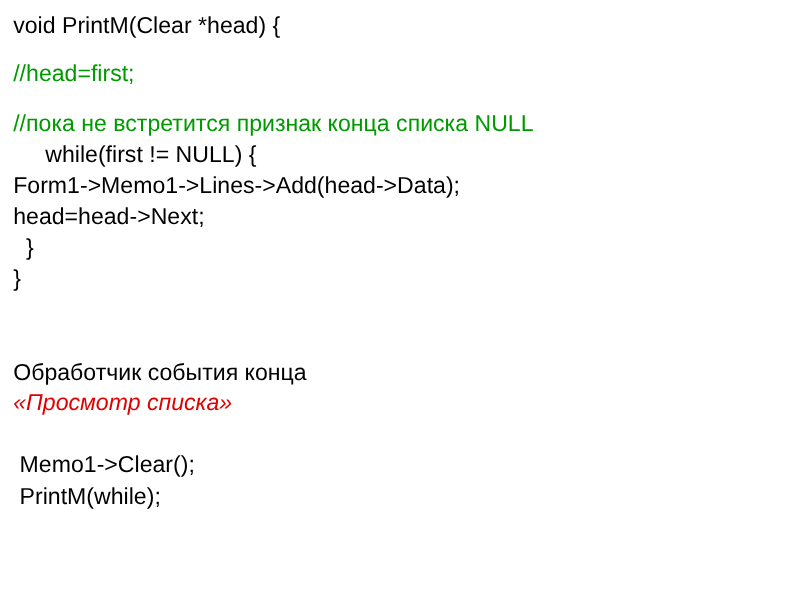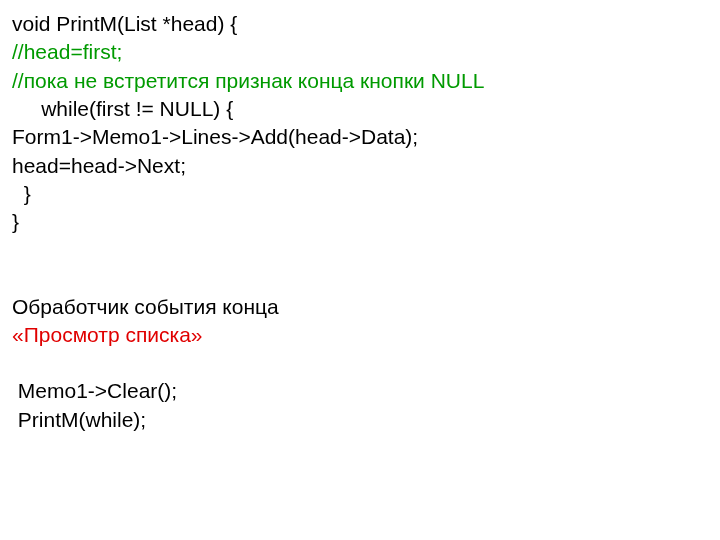--- a/index.html
+++ b/index.html
@@ -12,37 +12,39 @@
       background: #fff;
       width: 720px;
       height: 540px;
       box-sizing: border-box;
     }
     .line {
       white-space: pre;
     }
     .comment {
       color: #009a00;
+      margin-top: 16px;
     }
     .red {
       color: #e00000;
+      font-style: italic;
     }
     .spacer {
       height: 28px;
     }
     .spacer2 {
       height: 28px;
     }
   </style>
 </head>
 <body>
 
-<div class="line">void PrintM(List *head) {</div>
+<div class="line">void PrintM(Clear *head) {</div>
 <div class="line comment">//head=first;</div>
-<div class="line comment">//пока не встретится признак конца кнопки NULL</div>
+<div class="line comment">//пока не встретится признак конца списка NULL</div>
 <div class="line">     while(first != NULL) {</div>
 <div class="line">Form1-&gt;Memo1-&gt;Lines-&gt;Add(head-&gt;Data);</div>
 <div class="line">head=head-&gt;Next;</div>
 <div class="line">  }</div>
 <div class="line">}</div>
 
 <div class="spacer"></div>
 <div class="spacer"></div>
 
 <div class="line">Обработчик события конца</div>

